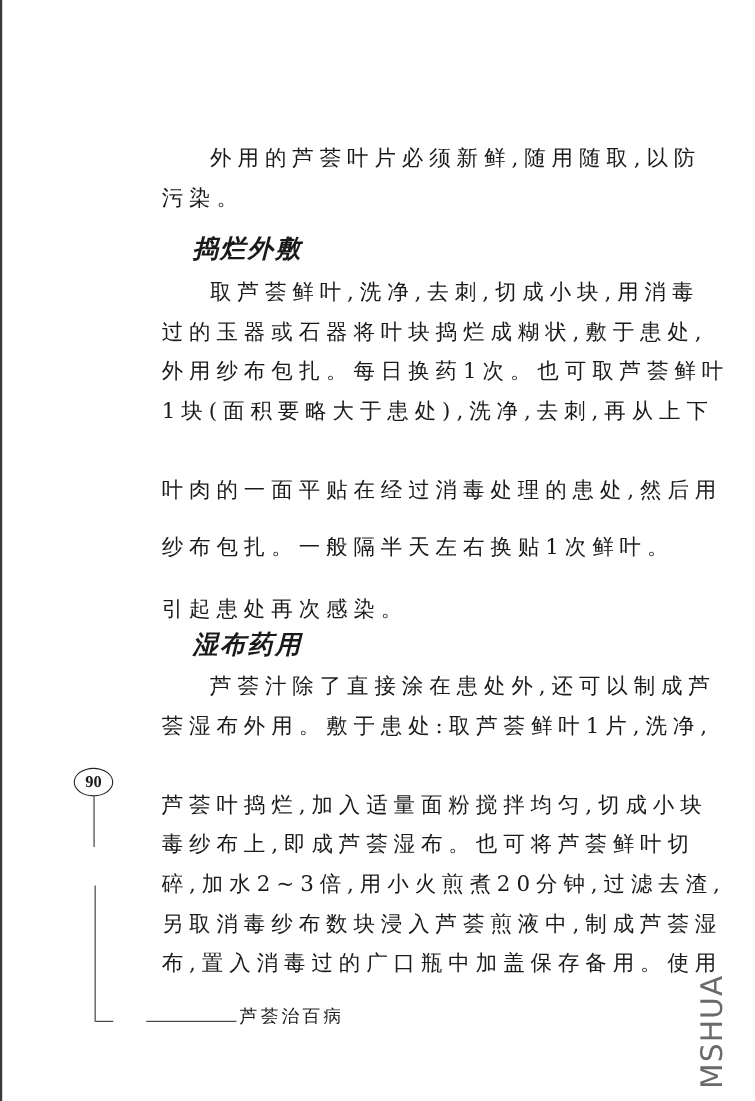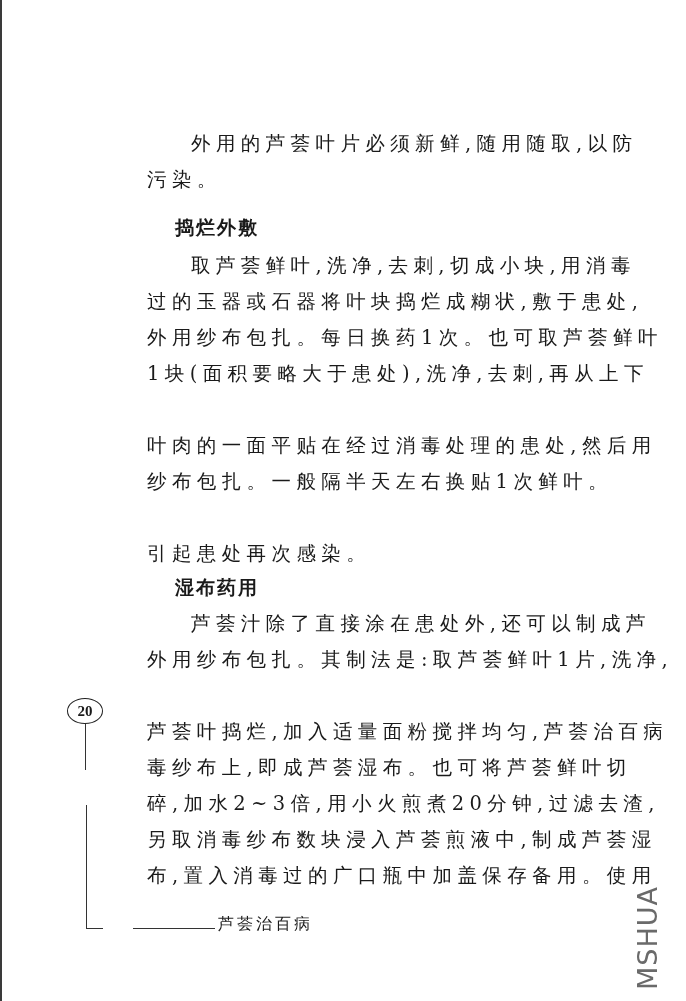--- a/index.html
+++ b/index.html
@@ -8,21 +8,21 @@
       font-family: "DejaVu Serif", "Liberation Serif", serif; color: #1a1a1a;
     }
     .left-edge { position: absolute; left: 0; top: 0; width: 2px; height: 1001px; background: #3a3a3a; }
     .page { position: absolute; left: 0; top: 0; width: 686px; height: 1001px; }
     .line {
       position: absolute; left: 147px; width: 450px; font-size: 19.5px; letter-spacing: 5.4px;
       white-space: nowrap; height: 36px; line-height: 36px;
     }
     .indent { left: 191px; width: 406px; }
     .heading {
-      position: absolute; left: 175px; font-size: 19px; font-weight: bold; 
+      position: absolute; left: 175px; font-size: 23px; font-weight: bold; font-style: italic;
       letter-spacing: 2px; white-space: nowrap; height: 30px; line-height: 30px;
     }
     .pagenum-oval {
       position: absolute; left: 67px; top: 698px; width: 34px; height: 24px; border: 1.3px solid #222;
       border-radius: 50%; text-align: center; line-height: 24px; font-weight: bold; font-size: 15px;
       font-family: "Liberation Serif", serif;
     }
     .vline { position: absolute; width: 1.3px; background: #333; }
     .hline { position: absolute; height: 1.3px; background: #333; }
     .footer-title {
@@ -44,35 +44,35 @@
   <div class="line indent" style="top:126px">外用的芦荟叶片必须新鲜,随用随取,以防</div>
   <div class="line" style="top:162px">污染。</div>
 
   <div class="heading" style="top:212px">捣烂外敷</div>
 
   <div class="line" style="top:284px">过的玉器或石器将叶块捣烂成糊状,敷于患处,</div>
   <div class="line indent" style="top:248px">取芦荟鲜叶,洗净,去刺,切成小块,用消毒</div>
   <div class="line" style="top:320px">外用纱布包扎。每日换药1次。也可取芦荟鲜叶</div>
   <div class="line" style="top:356px">1块(面积要略大于患处),洗净,去刺,再从上下</div>
   <div class="line" style="top:428px">叶肉的一面平贴在经过消毒处理的患处,然后用</div>
-  <div class="line" style="top:464px">纱布包扎。一般隔半天左右换贴1次鲜叶。</div>
+  <div class="line" style="top:480px">纱布包扎。一般隔半天左右换贴1次鲜叶。</div>
 
   <div class="line" style="top:536px">引起患处再次感染。</div>
 
   <div class="heading" style="top:572px">湿布药用</div>
 
   <div class="line indent" style="top:606px">芦荟汁除了直接涂在患处外,还可以制成芦</div>
-  <div class="line" style="top:642px">外用纱布包扎。其制法是:取芦荟鲜叶1片,洗净,</div>
-  <div class="line" style="top:714px">芦荟叶捣烂,加入适量面粉搅拌均匀,芦荟治百病</div>
+  <div class="line" style="top:642px">荟湿布外用。敷于患处:取芦荟鲜叶1片,洗净,</div>
+  <div class="line" style="top:714px">芦荟叶捣烂,加入适量面粉搅拌均匀,切成小块</div>
   <div class="line" style="top:750px">毒纱布上,即成芦荟湿布。也可将芦荟鲜叶切</div>
   <div class="line" style="top:786px">碎,加水2~3倍,用小火煎煮20分钟,过滤去渣,</div>
   <div class="line" style="top:858px">布,置入消毒过的广口瓶中加盖保存备用。使用</div>
   <div class="line" style="top:822px">另取消毒纱布数块浸入芦荟煎液中,制成芦荟湿</div>
 
-  <div class="pagenum-oval">20</div>
+  <div class="pagenum-oval">90</div>
   <div class="vline" style="left:85px; top:724px; height:46px;"></div>
   <div class="vline" style="left:86px; top:805px; height:124px;"></div>
   <div class="hline" style="left:87px; top:928px; width:16px;"></div>
   <div class="hline" style="left:133px; top:928px; width:82px;"></div>
   <div class="footer-title">芦荟治百病</div>
 
   <div class="watermark">MSHUA</div>
 </div>
 
 </body></html>

